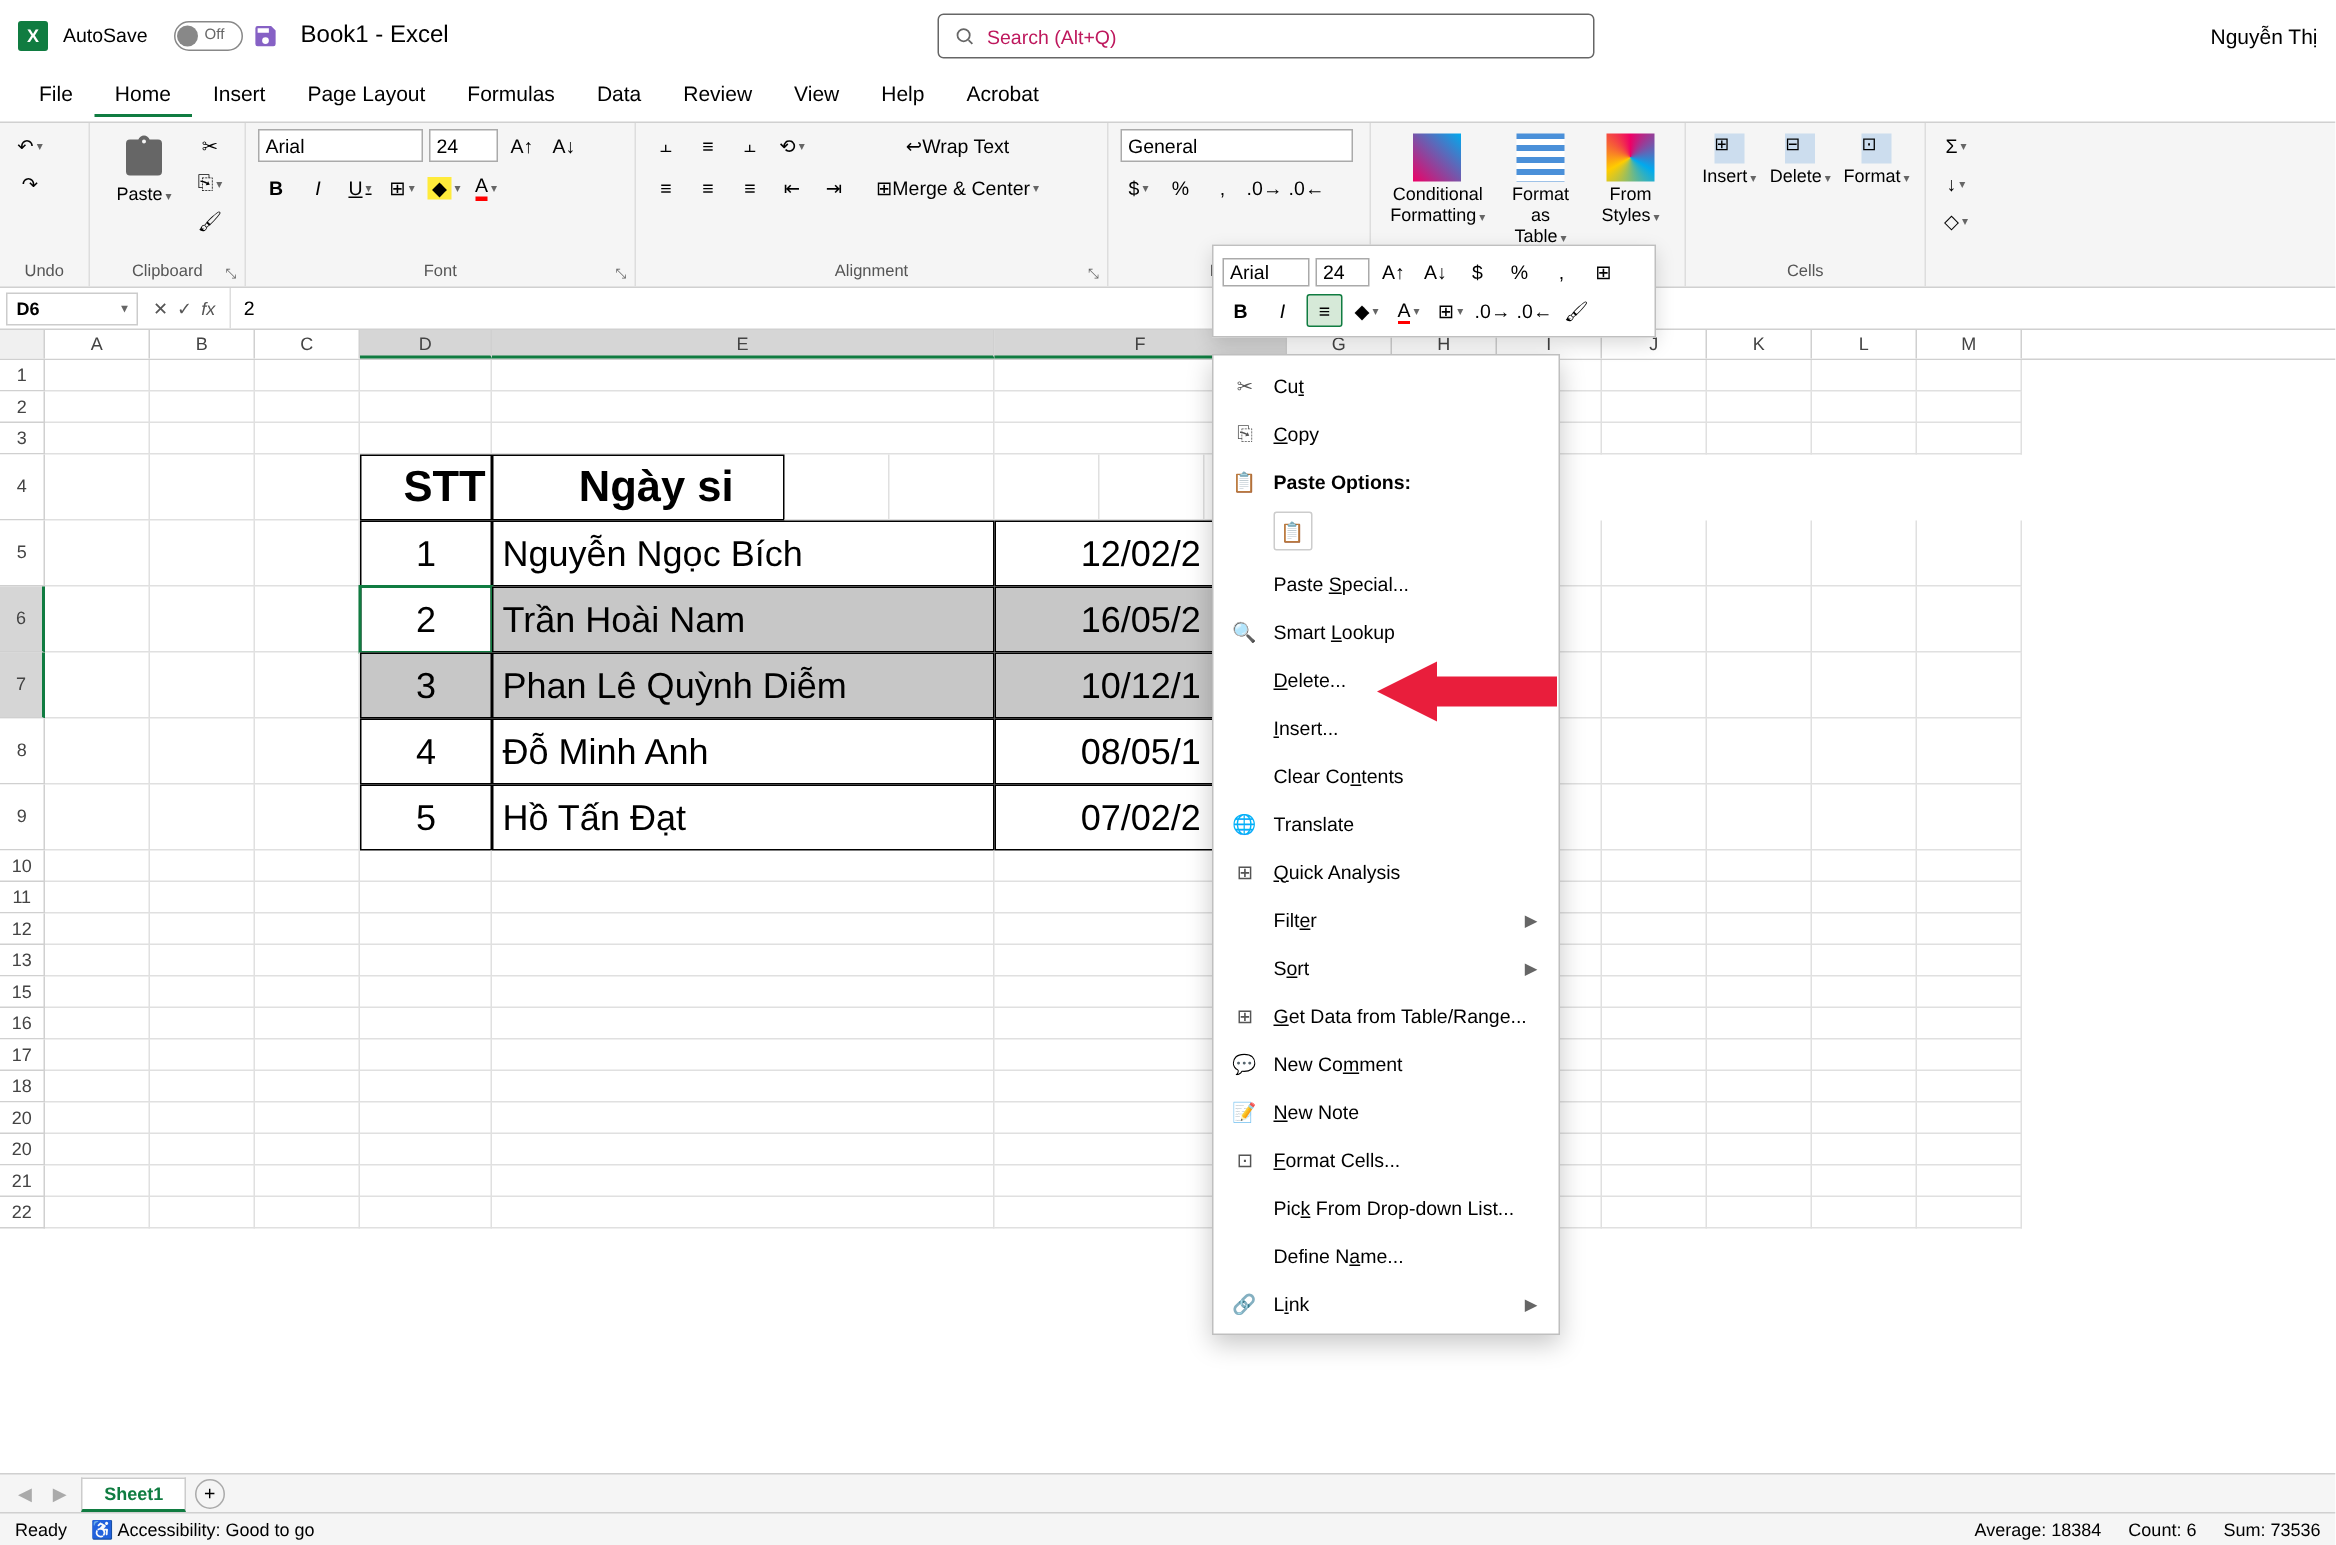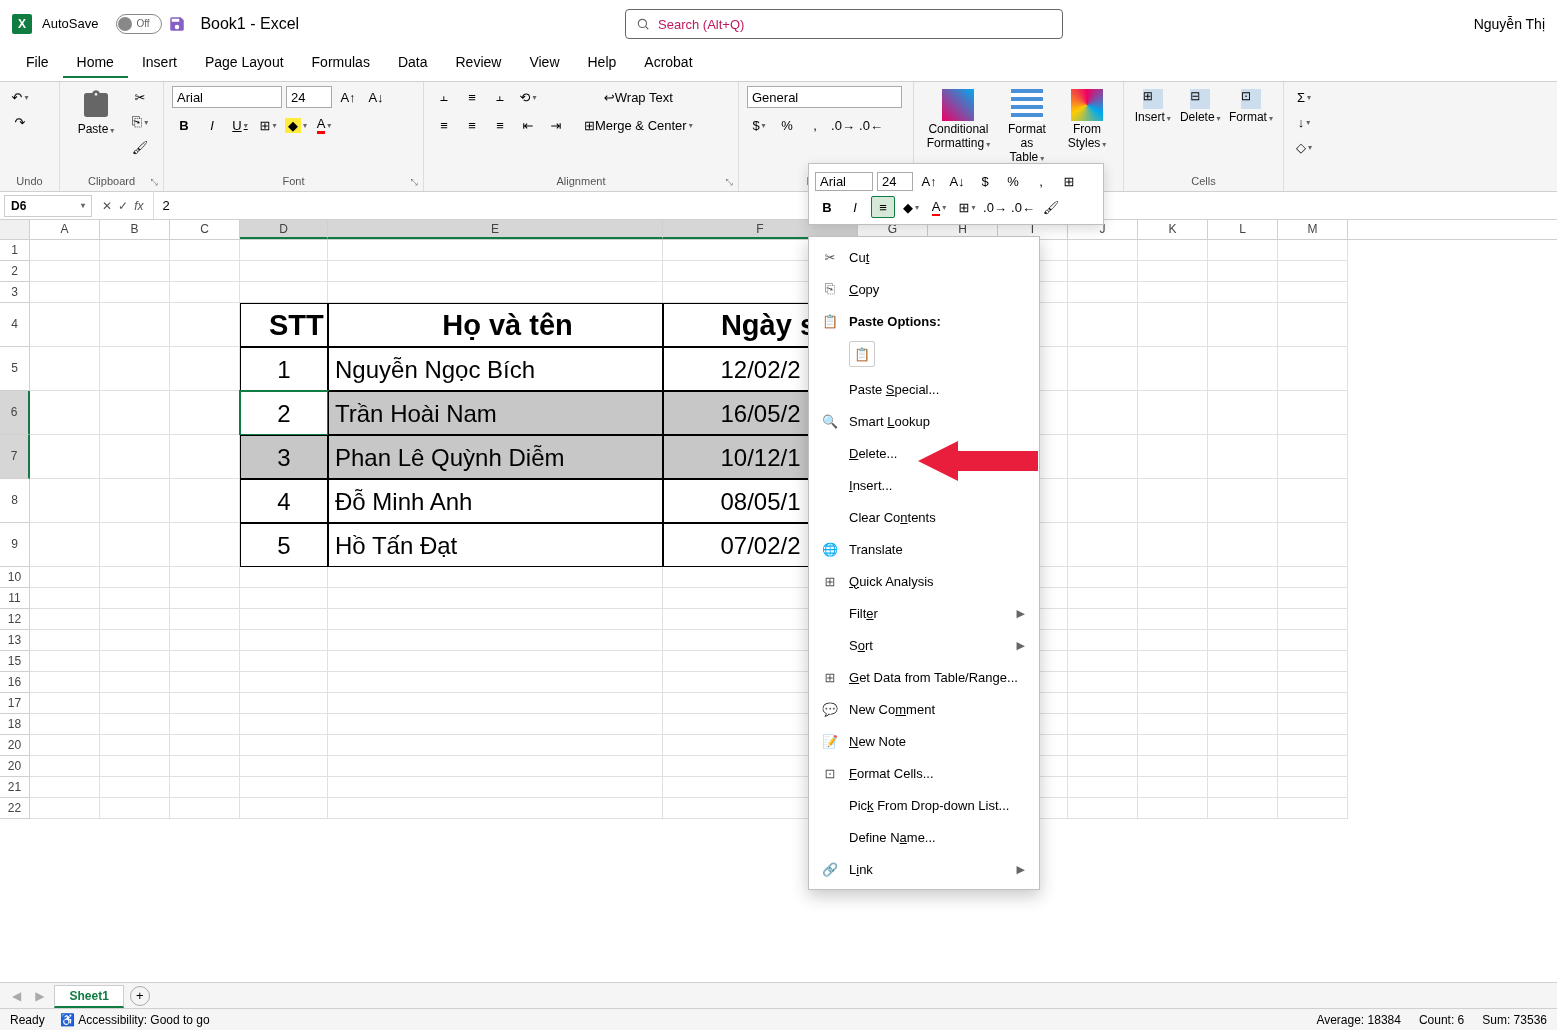--- a/index.html
+++ b/index.html
@@ -358,21 +358,20 @@
         <div class="cell cK"></div>
         <div class="cell cL"></div>
         <div class="cell cM"></div>
       </div>
       <div class="row rowtall">
         <div class="rh">4</div>
         <div class="cell cA"></div>
         <div class="cell cB"></div>
         <div class="cell cC"></div>
         <div class="cell cD tbl-border tbl-hdr">STT</div>
-        <div class="cell cE tbl-border tbl-hdr">Họ và tên</div>
         <div class="cell cF tbl-border tbl-hdr">Ngày si</div>
         <div class="cell cG"></div>
         <div class="cell cH"></div>
         <div class="cell cI"></div>
         <div class="cell cJ"></div>
         <div class="cell cK"></div>
         <div class="cell cL"></div>
         <div class="cell cM"></div>
       </div>
       <div class="row rowtall">

